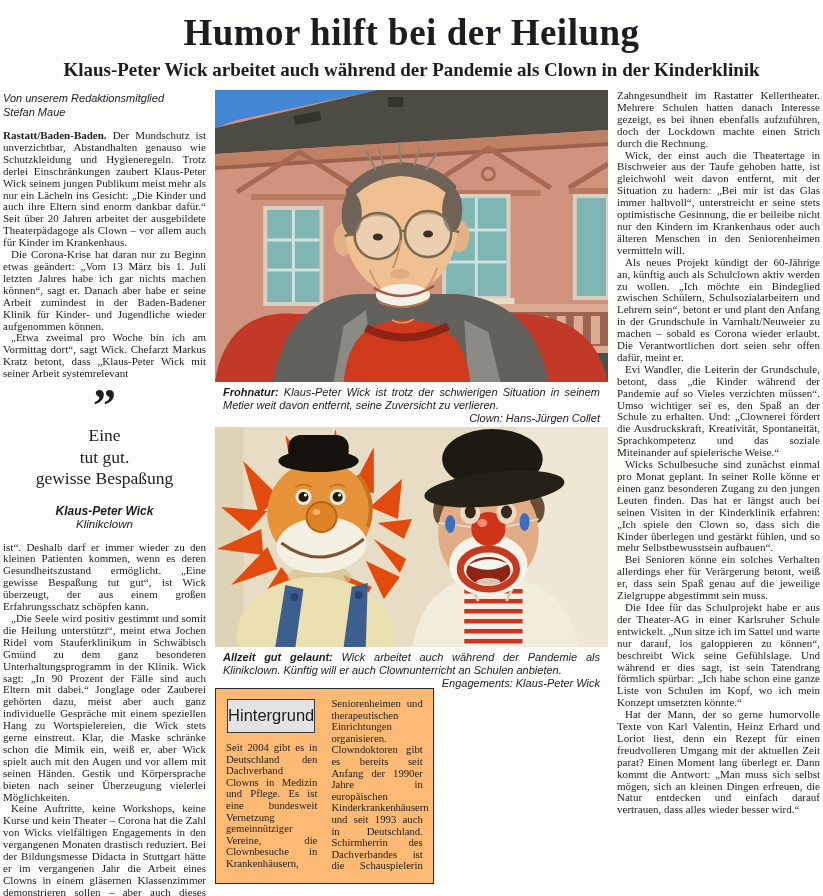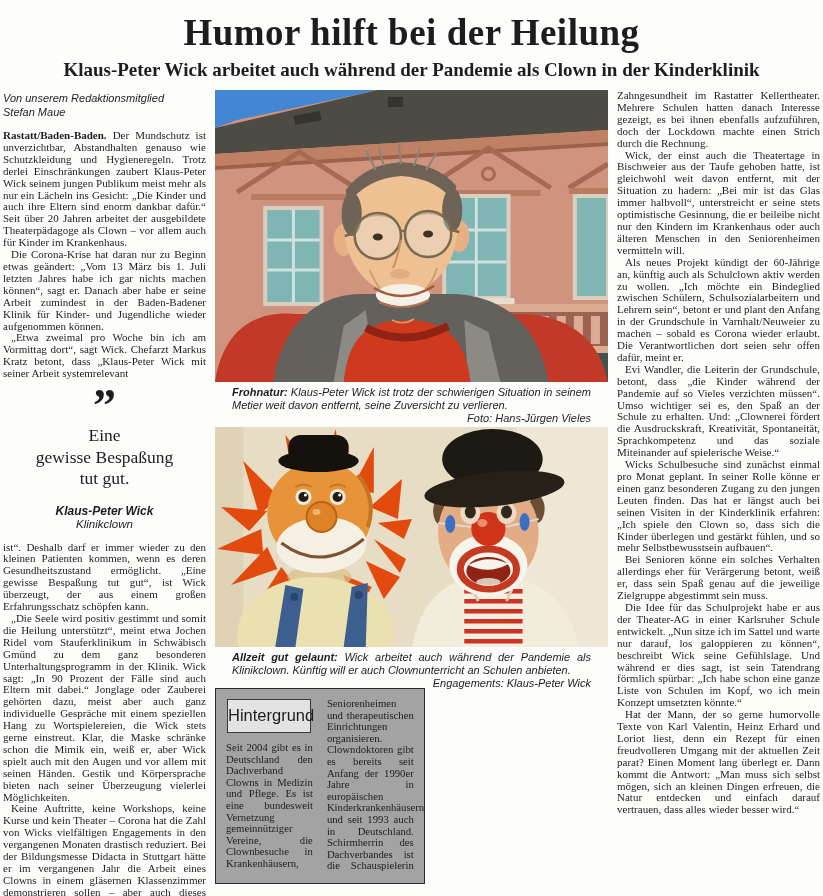--- a/index.html
+++ b/index.html
@@ -17,27 +17,27 @@
   .byline{font:italic 11px/13.5px "Liberation Sans",sans-serif;margin:2px 0 11px 0;}
   p.body{font-size:11px;line-height:11.9px;text-align:justify;margin:0;text-indent:8px;hyphens:auto;}
   p.body.noindent{text-indent:0;}
   .lead-in{font-weight:bold;}
   .pullquote{text-align:center;margin:13px 4px 11px;}
   .qmark{display:block;font:bold 46px/26px "Liberation Serif","DejaVu Serif",serif;margin-bottom:6px;}
   .qline{display:block;font:17.5px/21.5px "Liberation Serif","DejaVu Serif",serif;}
   .qauthor{display:block;font:italic bold 12px/14px "Liberation Sans",sans-serif;margin-top:14px;}
   .qrole{display:block;font:italic 11.5px/13px "Liberation Sans",sans-serif;}
   .photo{display:block;width:100%;}
-  .caption{font:italic 11px/13px "Liberation Sans",sans-serif;margin:4px 17px 0;text-align:justify;}
+  .caption{font:italic 11px/13px "Liberation Sans",sans-serif;margin:4px 8px 0;text-align:justify;}
   .caption .cap-lead{font-weight:bold;}
   .credit{float:right;padding-left:8px;}
   .photo2wrap{margin-top:15px;}
   .section-head{font:16.5px/19px "Liberation Serif","DejaVu Serif",serif;text-align:center;margin:10px 6px 8px;}
   .hbox{border:1.5px solid #2a2a2a;margin-top:11px;height:196px;box-sizing:border-box;
-        padding:9px 10px;column-count:2;column-gap:14px;overflow:hidden;background:#a3a3a3;}
+        padding:9px 10px;column-count:2;column-gap:14px;overflow:hidden;background:#fdba74;}
   .hlabel{border:1.5px solid #3a3a3a;background:#e3e3e3;text-align:center;
           font:16.5px/31px "Liberation Sans",sans-serif;height:34px;box-sizing:border-box;
           margin:1px 2px 9px 1px;}
   .htext{font-size:10.7px;line-height:11.6px;text-align:justify;margin:0;hyphens:auto;}
 </style>
 </head>
 <body>
 
 <div class="page">
 
@@ -53,22 +53,22 @@
         <span>Von unserem Redaktionsmitglied</span><br>
         <span>Stefan Maue</span>
       </div>
       <p class="body noindent"><span class="lead-in">Rastatt/Baden-Baden.</span><span> Der Mundschutz ist unverzichtbar, Abstandhalten genauso wie Schutzkleidung und Hygieneregeln. Trotz derlei Einschränkungen zaubert Klaus-Peter Wick seinem jungen Publikum meist mehr als nur ein Lächeln ins Gesicht: „Die Kinder und auch ihre Eltern sind enorm dankbar dafür.“ Seit über 20 Jahren arbeitet der ausgebildete Theaterpädagoge als Clown – vor allem auch für Kinder im Krankenhaus.</span></p>
       <p class="body">Die Corona-Krise hat daran nur zu Beginn etwas geändert: „Vom 13 März bis 1. Juli letzten Jahres habe ich gar nichts machen können“, sagt er. Danach aber habe er seine Arbeit zumindest in der Baden-Badener Klinik für Kinder- und Jugendliche wieder aufgenommen können.</p>
       <p class="body">„Etwa zweimal pro Woche bin ich am Vormittag dort“, sagt Wick. Chefarzt Markus Kratz betont, dass „Klaus-Peter Wick mit seiner Arbeit systemrelevant</p>
 
       <div class="pullquote">
         <span class="qmark">”</span>
         <span class="qline">Eine</span>
+        <span class="qline">tut gut.</span>
         <span class="qline">gewisse Bespaßung</span>
-        <span class="qline">tut gut.</span>
         <span class="qauthor">Klaus-Peter Wick</span>
         <span class="qrole">Klinikclown</span>
       </div>
 
       <p class="body noindent">ist“. Deshalb darf er immer wieder zu den kleinen Patienten kommen, wenn es deren Gesundheitszustand ermöglicht. „Eine gewisse Bespaßung tut gut“, ist Wick überzeugt, der aus einem großen Erfahrungsschatz schöpfen kann.</p>
       <p class="body">„Die Seele wird positiv gestimmt und somit die Heilung unterstützt“, meint etwa Jochen Ridel vom Stauferklinikum in Schwäbisch Gmünd zu dem ganz besonderen Unterhaltungsprogramm in der Klinik. Wick sagt: „In 90 Prozent der Fälle sind auch Eltern mit dabei.“ Jonglage oder Zauberei gehörten dazu, meist aber auch ganz individuelle Gespräche mit einem speziellen Hang zu Wortspielereien, die Wick stets gerne einstreut. Klar, die Maske schränke schon die Mimik ein, weiß er, aber Wick spielt auch mit den Augen und vor allem mit seinen Händen. Gestik und Körpersprache bieten nach seiner Überzeugung vielerlei Möglichkeiten.</p>
       <p class="body">Keine Auftritte, keine Workshops, keine Kurse und kein Theater – Corona hat die Zahl von Wicks vielfältigen Engagements in den vergangenen Monaten drastisch reduziert. Bei der Bildungsmesse Didacta in Stuttgart hätte er im vergangenen Jahr die Arbeit eines Clowns in einem gläsernen Klassenzimmer demonstrieren sollen – aber auch dieses Vorhaben fiel der Pandemie zum Opfer.</p>
 
     </div>
 
@@ -135,21 +135,21 @@
         <ellipse cx="212" cy="144" rx="5" ry="3.5" fill="#3c2f23"></ellipse>
         <path d="M185,150 Q181,170 177,178" stroke="#c98f66" stroke-width="2" fill="none"></path>
         <ellipse cx="184" cy="184" rx="10" ry="5" fill="#d9a073" opacity="0.6"></ellipse>
         <path d="M154,180 Q160,196 170,205" stroke="#d39b6e" stroke-width="2" fill="none"></path>
         <path d="M221,178 Q216,194 206,203" stroke="#d39b6e" stroke-width="2" fill="none"></path>
         <ellipse cx="187" cy="205" rx="27" ry="11" fill="#f6f1e6"></ellipse>
         <path d="M158,198 Q187,215 218,196" stroke="#a4593c" stroke-width="2.5" fill="none"></path>
         <path d="M163,212 Q187,223 213,210" stroke="#b5714f" stroke-width="2" fill="none"></path>
         <path d="M176,230 Q187,236 198,229" stroke="#d39b6e" stroke-width="1.5" fill="none"></path>
       </svg>
-      <p class="caption"><span class="cap-lead">Frohnatur:</span><span> Klaus-Peter Wick ist trotz der schwierigen Situation in seinem Metier weit davon entfernt, seine Zuversicht zu verlieren.</span><span class="credit">Foto: Hans-Jürgen Vieles</span></p>
+      <p class="caption"><span class="cap-lead">Frohnatur:</span><span> Klaus-Peter Wick ist trotz der schwierigen Situation in seinem Metier weit davon entfernt, seine Zuversicht zu verlieren.</span><span class="credit">Clown: Hans-Jürgen Collet</span></p>
 
       <div class="photo2wrap">
         <svg class="photo" width="393" height="220" viewBox="0 0 391 220" preserveAspectRatio="none">
           <rect width="391" height="220" fill="#e7dcc4"></rect>
           <rect x="300" width="91" height="220" fill="#eee7d6"></rect>
           <rect width="28" height="220" fill="#d8c9a8" opacity="0.5"></rect>
           <g fill="#e34a0e">
             <polygon points="28,34 64,70 44,88"></polygon>
             <polygon points="6,80 52,84 34,104"></polygon>
             <polygon points="2,122 46,102 48,128"></polygon>

